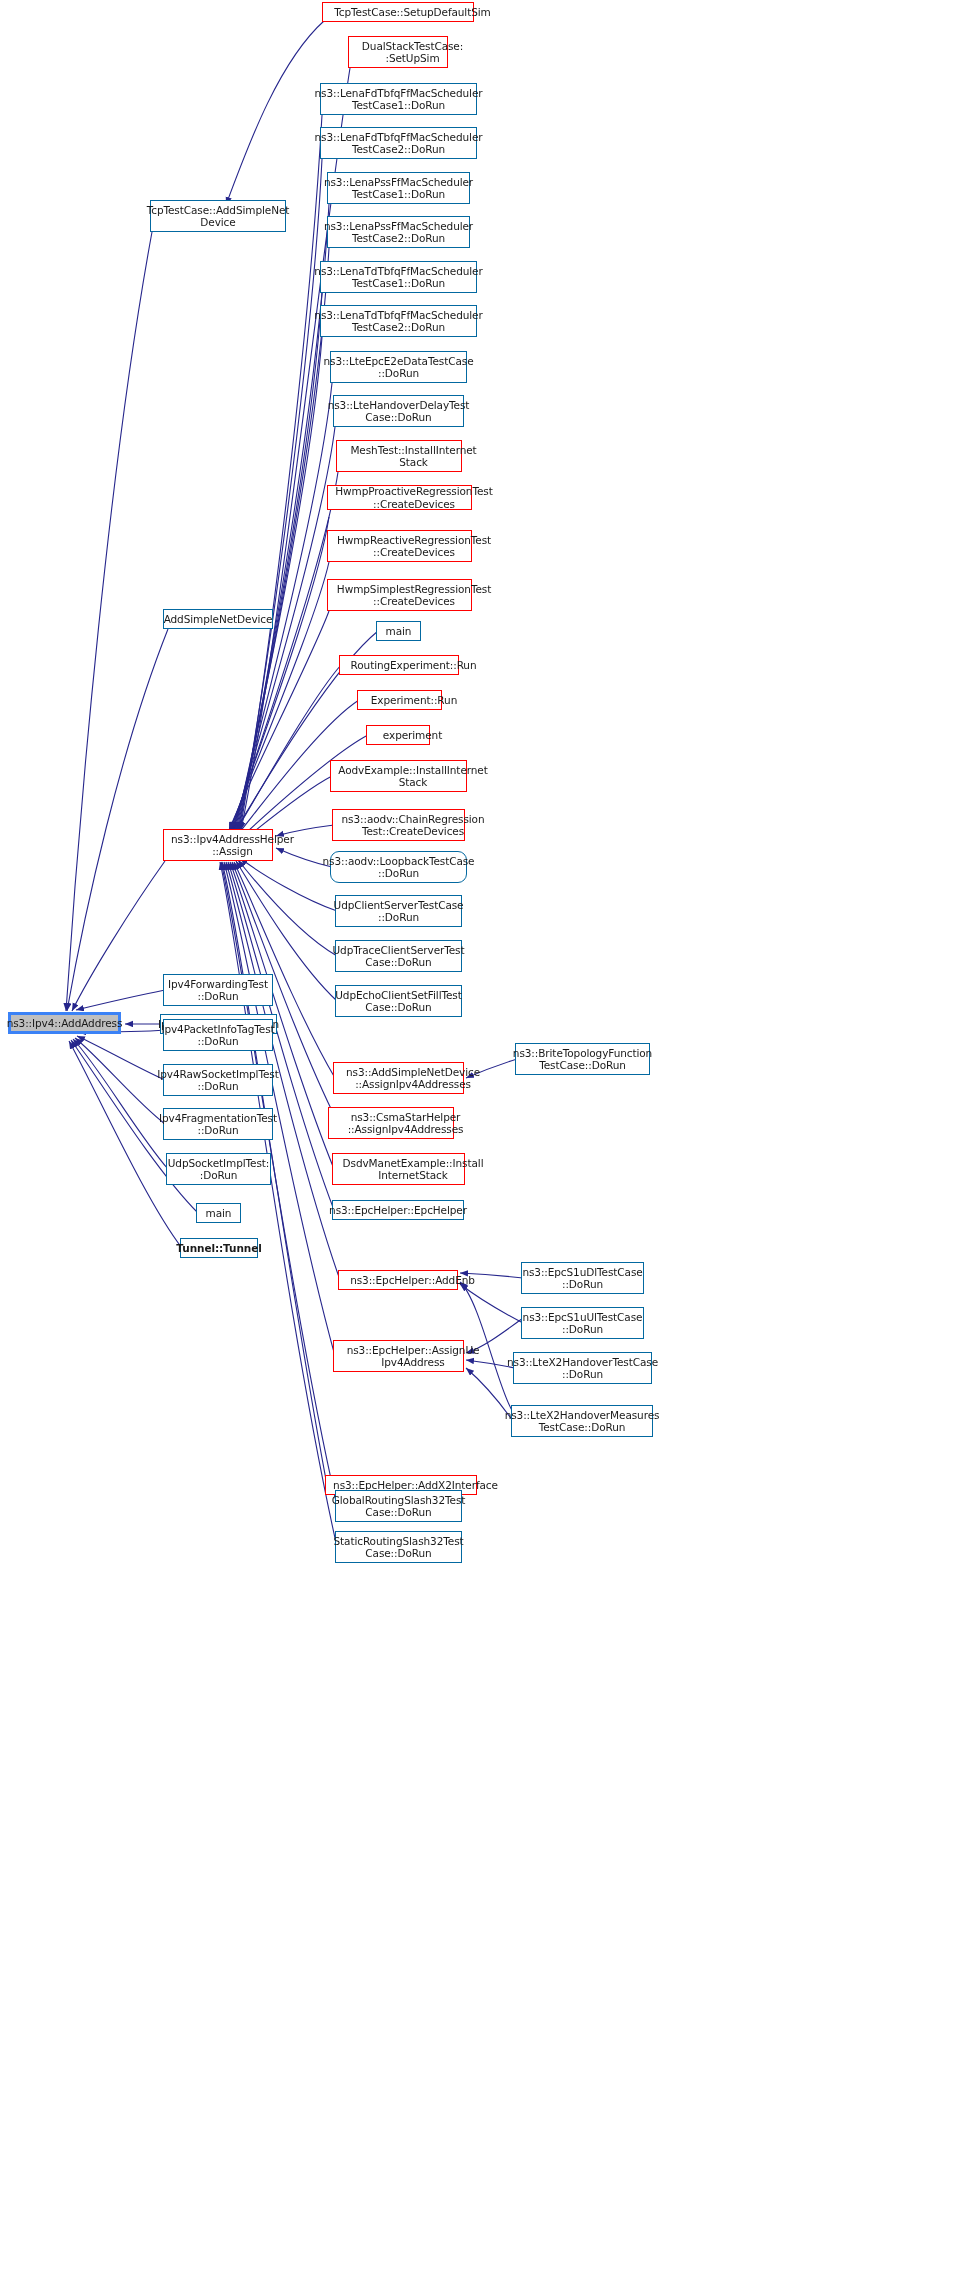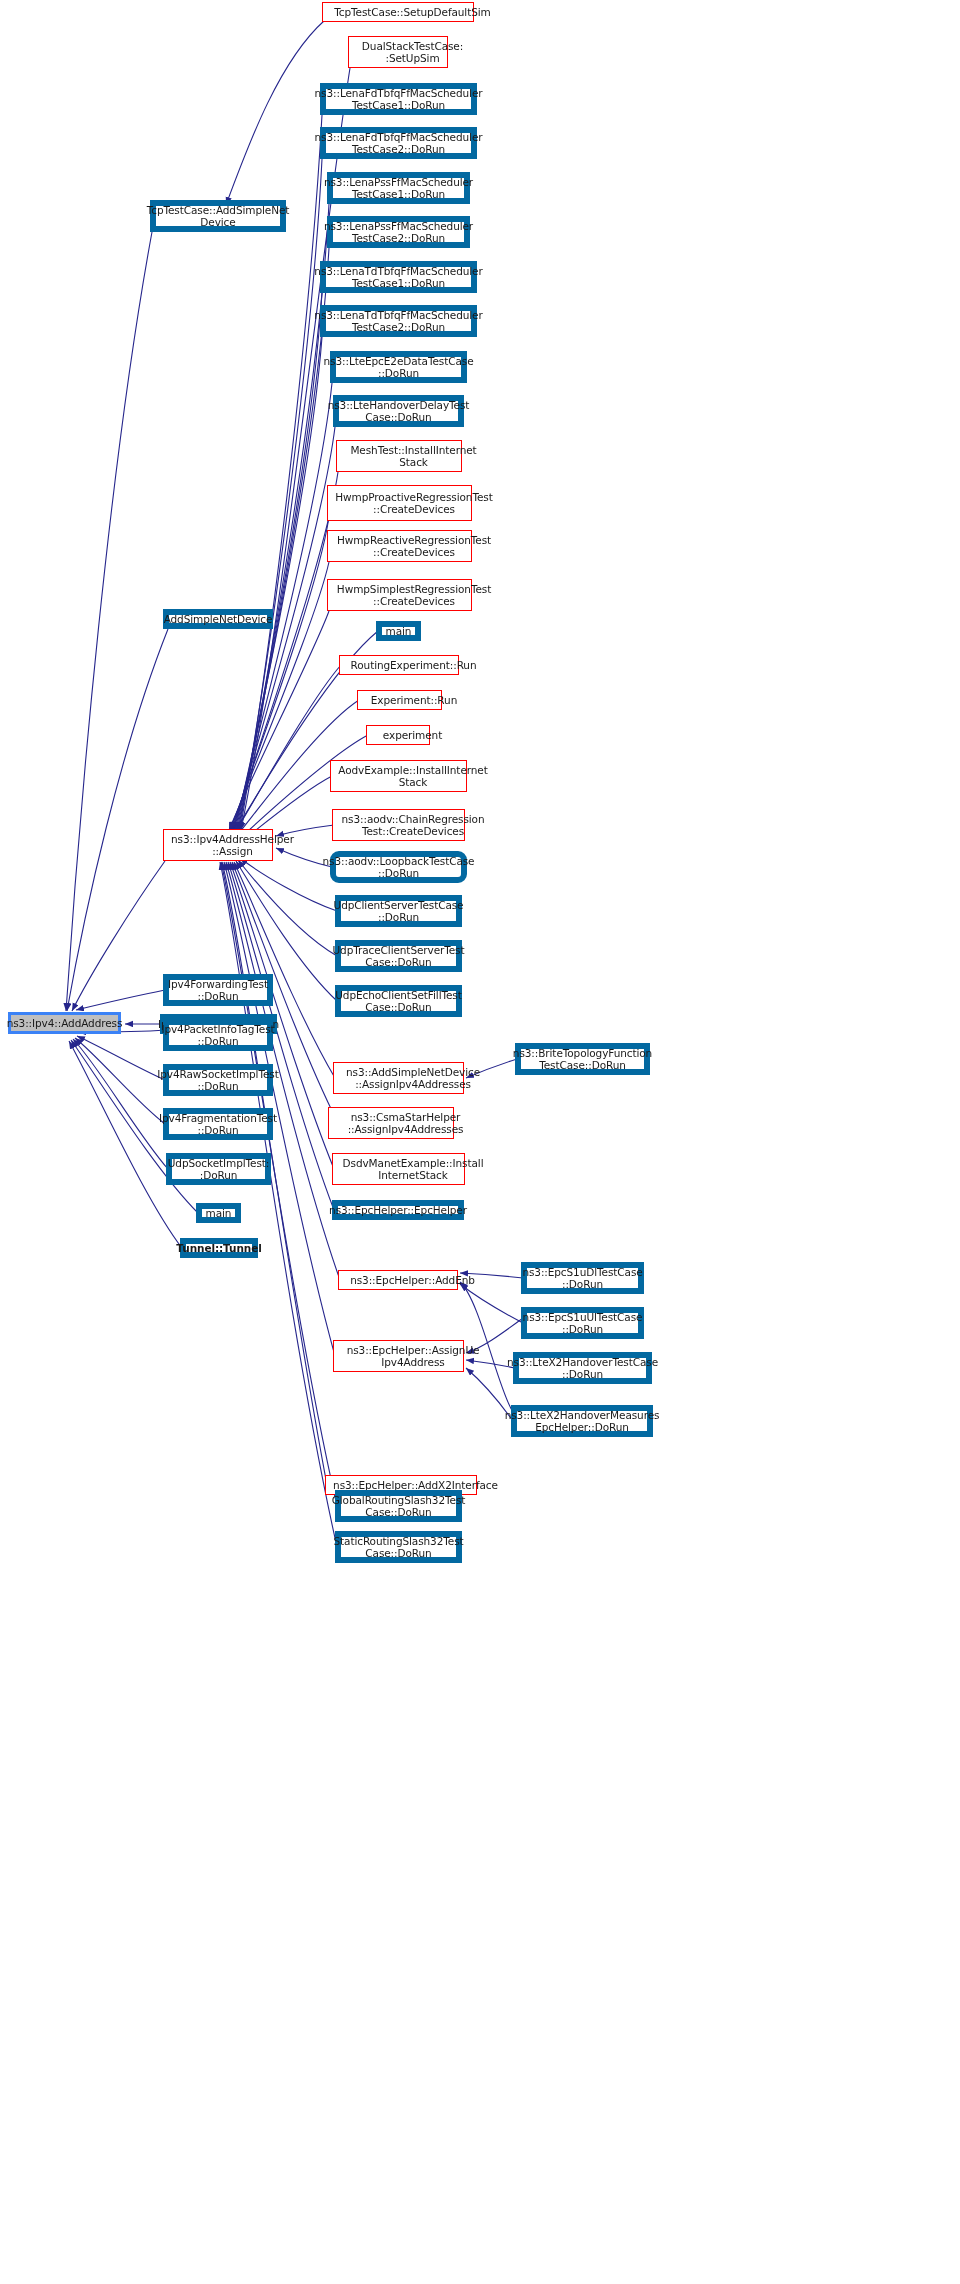--- a/index.html
+++ b/index.html
@@ -7,21 +7,21 @@
   #canvas{position:relative;width:960px;height:2284px;background:#fff;overflow:hidden;}
   svg.edges{position:absolute;left:0;top:0;width:960px;height:2284px;pointer-events:none;}
   .node{
     position:absolute;
     box-sizing:border-box;
     display:flex;
     align-items:center;
     justify-content:center;
     text-align:center;
     background:#ffffff;
-    border:6px solid #0369a1;
+    border:1px solid #0369a1;
     color:#1a1a1a;
     font-size:10.5px;
     line-height:12.5px;
     letter-spacing:-0.1px;
     padding:1px 3px;
     white-space:pre-line;
     z-index:5;
   }
   .node.red{border:1px solid #ff0000;padding-left:32px;}
   .node.current{background:#bfbfbf;border:3px solid #3b82f6;}
@@ -134,21 +134,21 @@
     <div class="node" style="left: 320px; top: 261px; width: 157px; height: 32px;">ns3::LenaTdTbfqFfMacScheduler
 TestCase1::DoRun</div>
     <div class="node" style="left: 320px; top: 305px; width: 157px; height: 32px;">ns3::LenaTdTbfqFfMacScheduler
 TestCase2::DoRun</div>
     <div class="node" style="left: 330px; top: 351px; width: 137px; height: 32px;">ns3::LteEpcE2eDataTestCase
 ::DoRun</div>
     <div class="node" style="left: 333px; top: 395px; width: 131px; height: 32px;">ns3::LteHandoverDelayTest
 Case::DoRun</div>
     <div class="node red" style="left: 336px; top: 440px; width: 126px; height: 32px;">MeshTest::InstallInternet
 Stack</div>
-    <div class="node red" style="left: 327px; top: 485px; width: 145px; height: 36px;">HwmpProactiveRegressionTest
+    <div class="node red" style="left: 327px; top: 485px; width: 145px; height: 25px;">HwmpProactiveRegressionTest
 ::CreateDevices</div>
     <div class="node red" style="left: 327px; top: 530px; width: 145px; height: 32px;">HwmpReactiveRegressionTest
 ::CreateDevices</div>
     <div class="node red" style="left: 327px; top: 579px; width: 145px; height: 32px;">HwmpSimplestRegressionTest
 ::CreateDevices</div>
     <div class="node" style="left: 376px; top: 621px; width: 45px; height: 20px;">main</div>
     <div class="node red" style="left: 339px; top: 655px; width: 120px; height: 20px;">RoutingExperiment::Run</div>
     <div class="node red" style="left: 357px; top: 690px; width: 85px; height: 20px;">Experiment::Run</div>
     <div class="node red" style="left: 366px; top: 725px; width: 64px; height: 20px;">experiment</div>
     <div class="node red" style="left: 330px; top: 760px; width: 137px; height: 32px;">AodvExample::InstallInternet
@@ -180,14 +180,14 @@
 Case::DoRun</div>
     <div class="node" style="left: 515px; top: 1043px; width: 135px; height: 32px;">ns3::BriteTopologyFunction
 TestCase::DoRun</div>
     <div class="node" style="left: 521px; top: 1262px; width: 123px; height: 32px;">ns3::EpcS1uDlTestCase
 ::DoRun</div>
     <div class="node" style="left: 521px; top: 1307px; width: 123px; height: 32px;">ns3::EpcS1uUlTestCase
 ::DoRun</div>
     <div class="node" style="left: 513px; top: 1352px; width: 139px; height: 32px;">ns3::LteX2HandoverTestCase
 ::DoRun</div>
     <div class="node" style="left: 511px; top: 1405px; width: 142px; height: 32px;">ns3::LteX2HandoverMeasures
-EpcHelper::DoRun</div>
+TestCase::DoRun</div>
   </div>
 
 </body></html>

